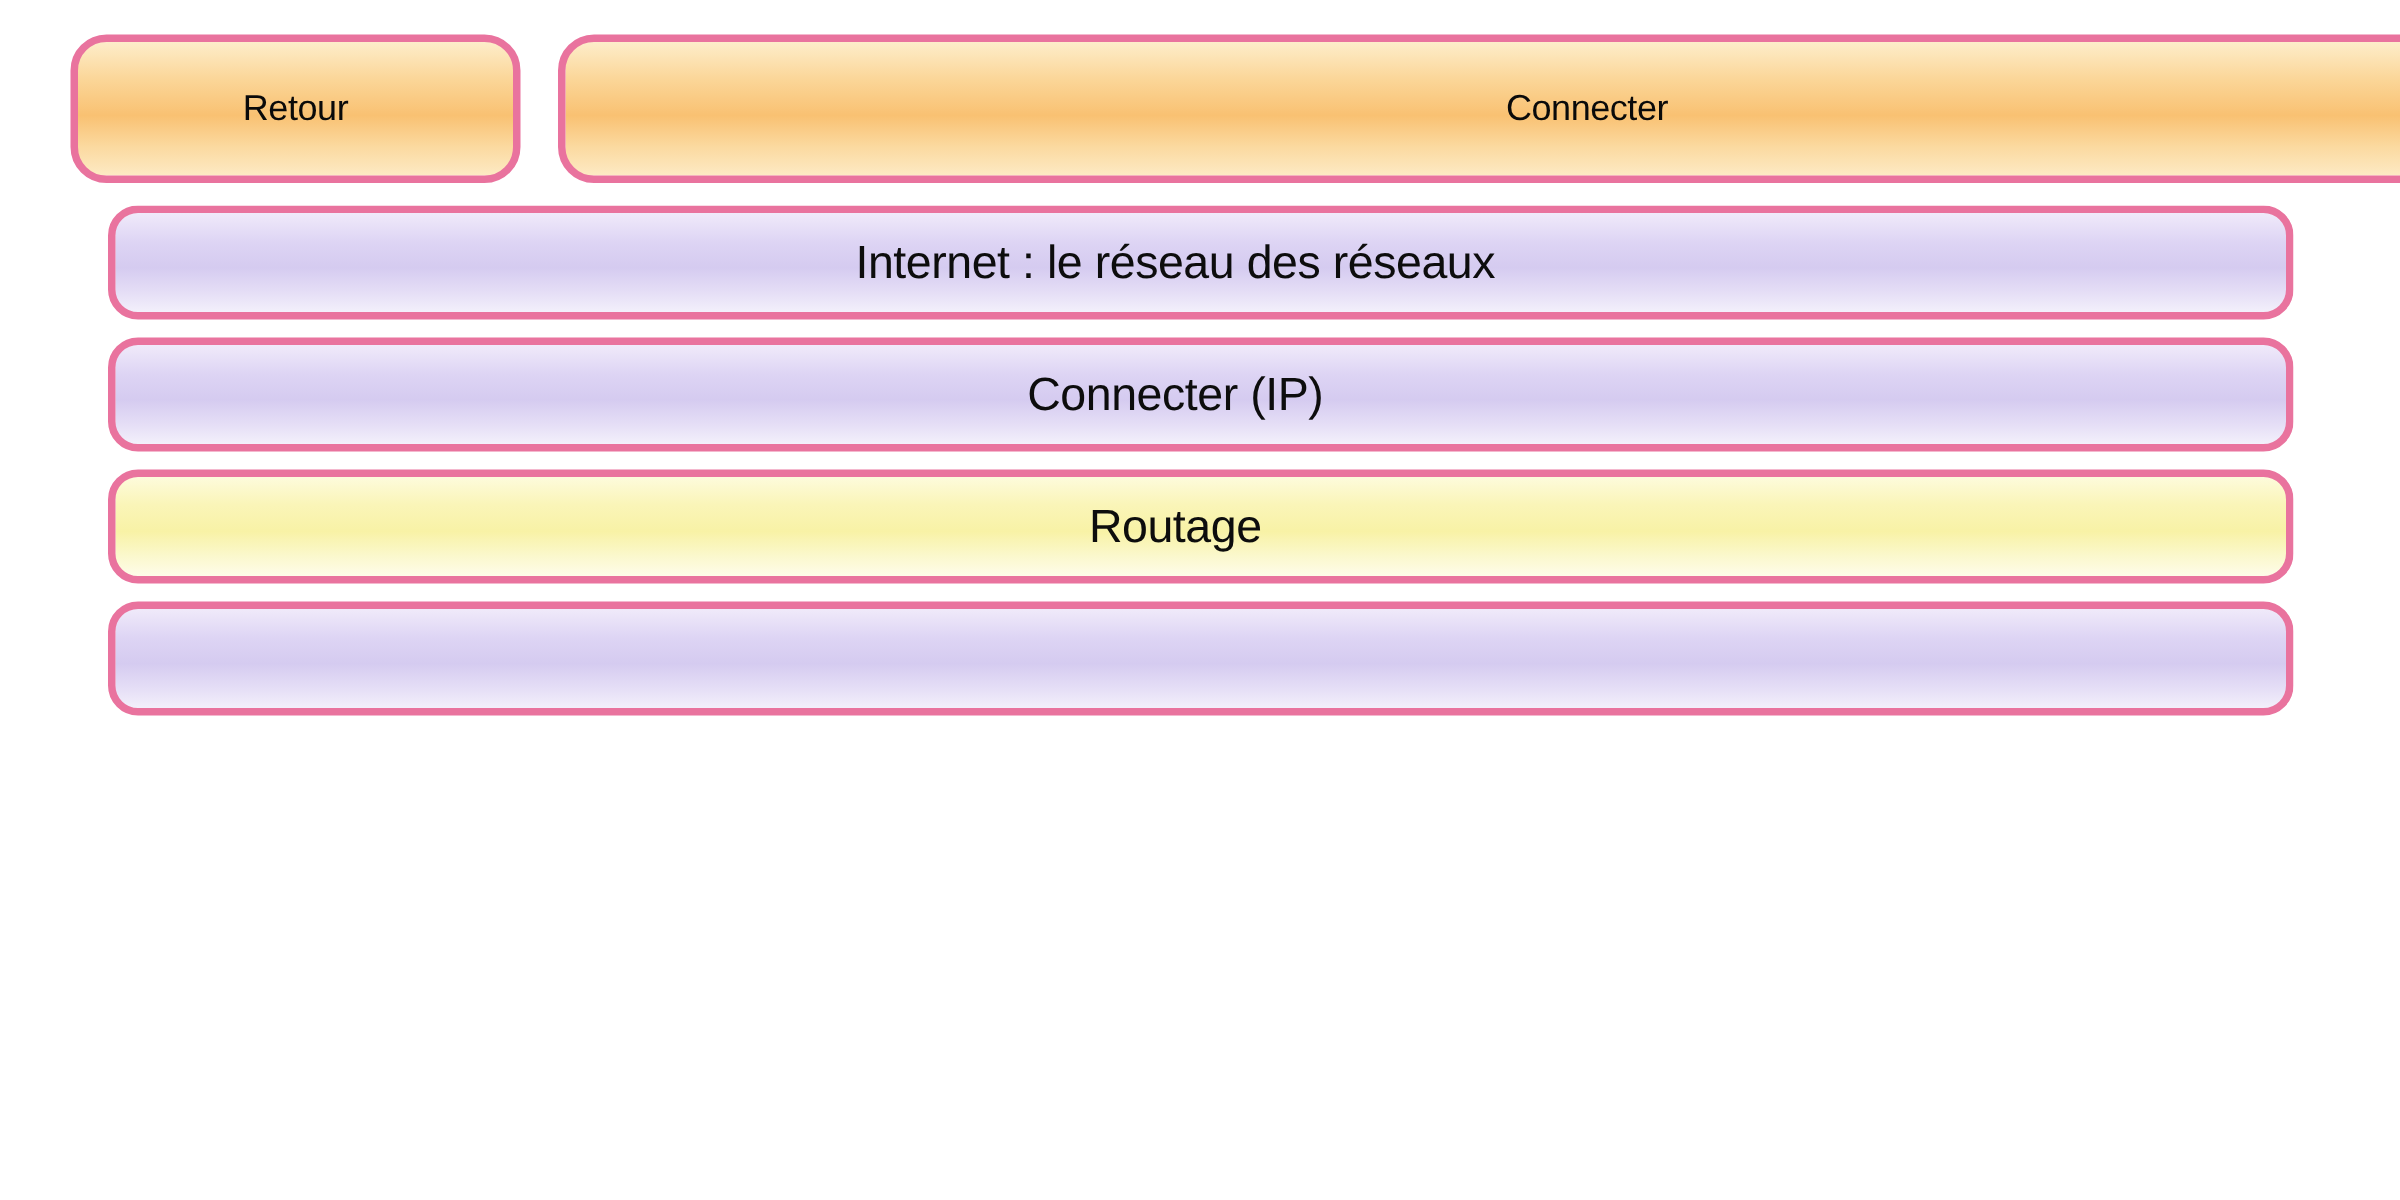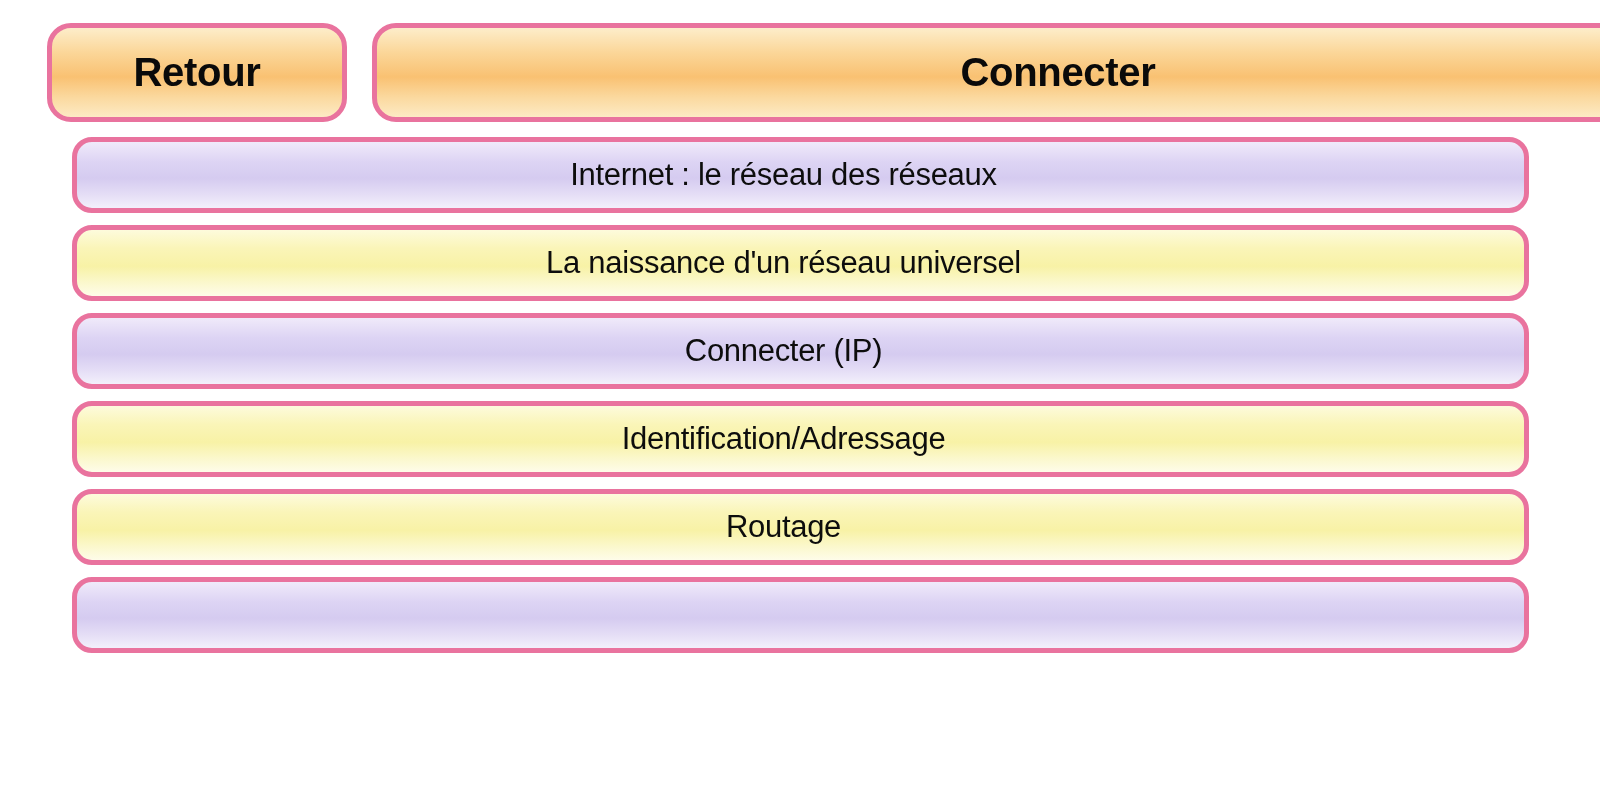--- a/index.html
+++ b/index.html
@@ -29,22 +29,22 @@
       #fbd698 28%,
       #f9c172 55%,
       #fbd99f 78%,
       #fdeac4 100%);
     display: flex;
     align-items: center;
     justify-content: center;
     cursor: pointer;
   }
   .pill-btn .btn-label {
-    font-size: 40px;
-    font-weight: bold;
+    font-size: 24px;
+    font-weight: normal;
     letter-spacing: -0.3px;
     color: #0a0a0a;
   }
   #btn-retour  { left: 47px;  width: 300px;  }
   #btn-connect { left: 372px; width: 1372px; }
 
   
   .menu {
     position: absolute;
     left: 72px;
@@ -110,32 +110,26 @@
 <div class="pill-btn" id="btn-connect">
   <span class="btn-label">Connecter</span>
 </div>
 
 <div class="menu">
 
   <div class="row header">
     <span class="row-label">Internet : le réseau des réseaux</span>
   </div>
 
-  <div class="row item">
-    <span class="row-label">La naissance d'un réseau universel</span>
-  </div>
 
 
   <div class="row header">
     <span class="row-label">Connecter (IP)</span>
   </div>
 
-  <div class="row item">
-    <span class="row-label">Identification/Adressage</span>
-  </div>
 
   <div class="row item">
     <span class="row-label">Routage</span>
   </div>
 
 
   <div class="row header">
     <span class="row-label"></span>
   </div>
 

